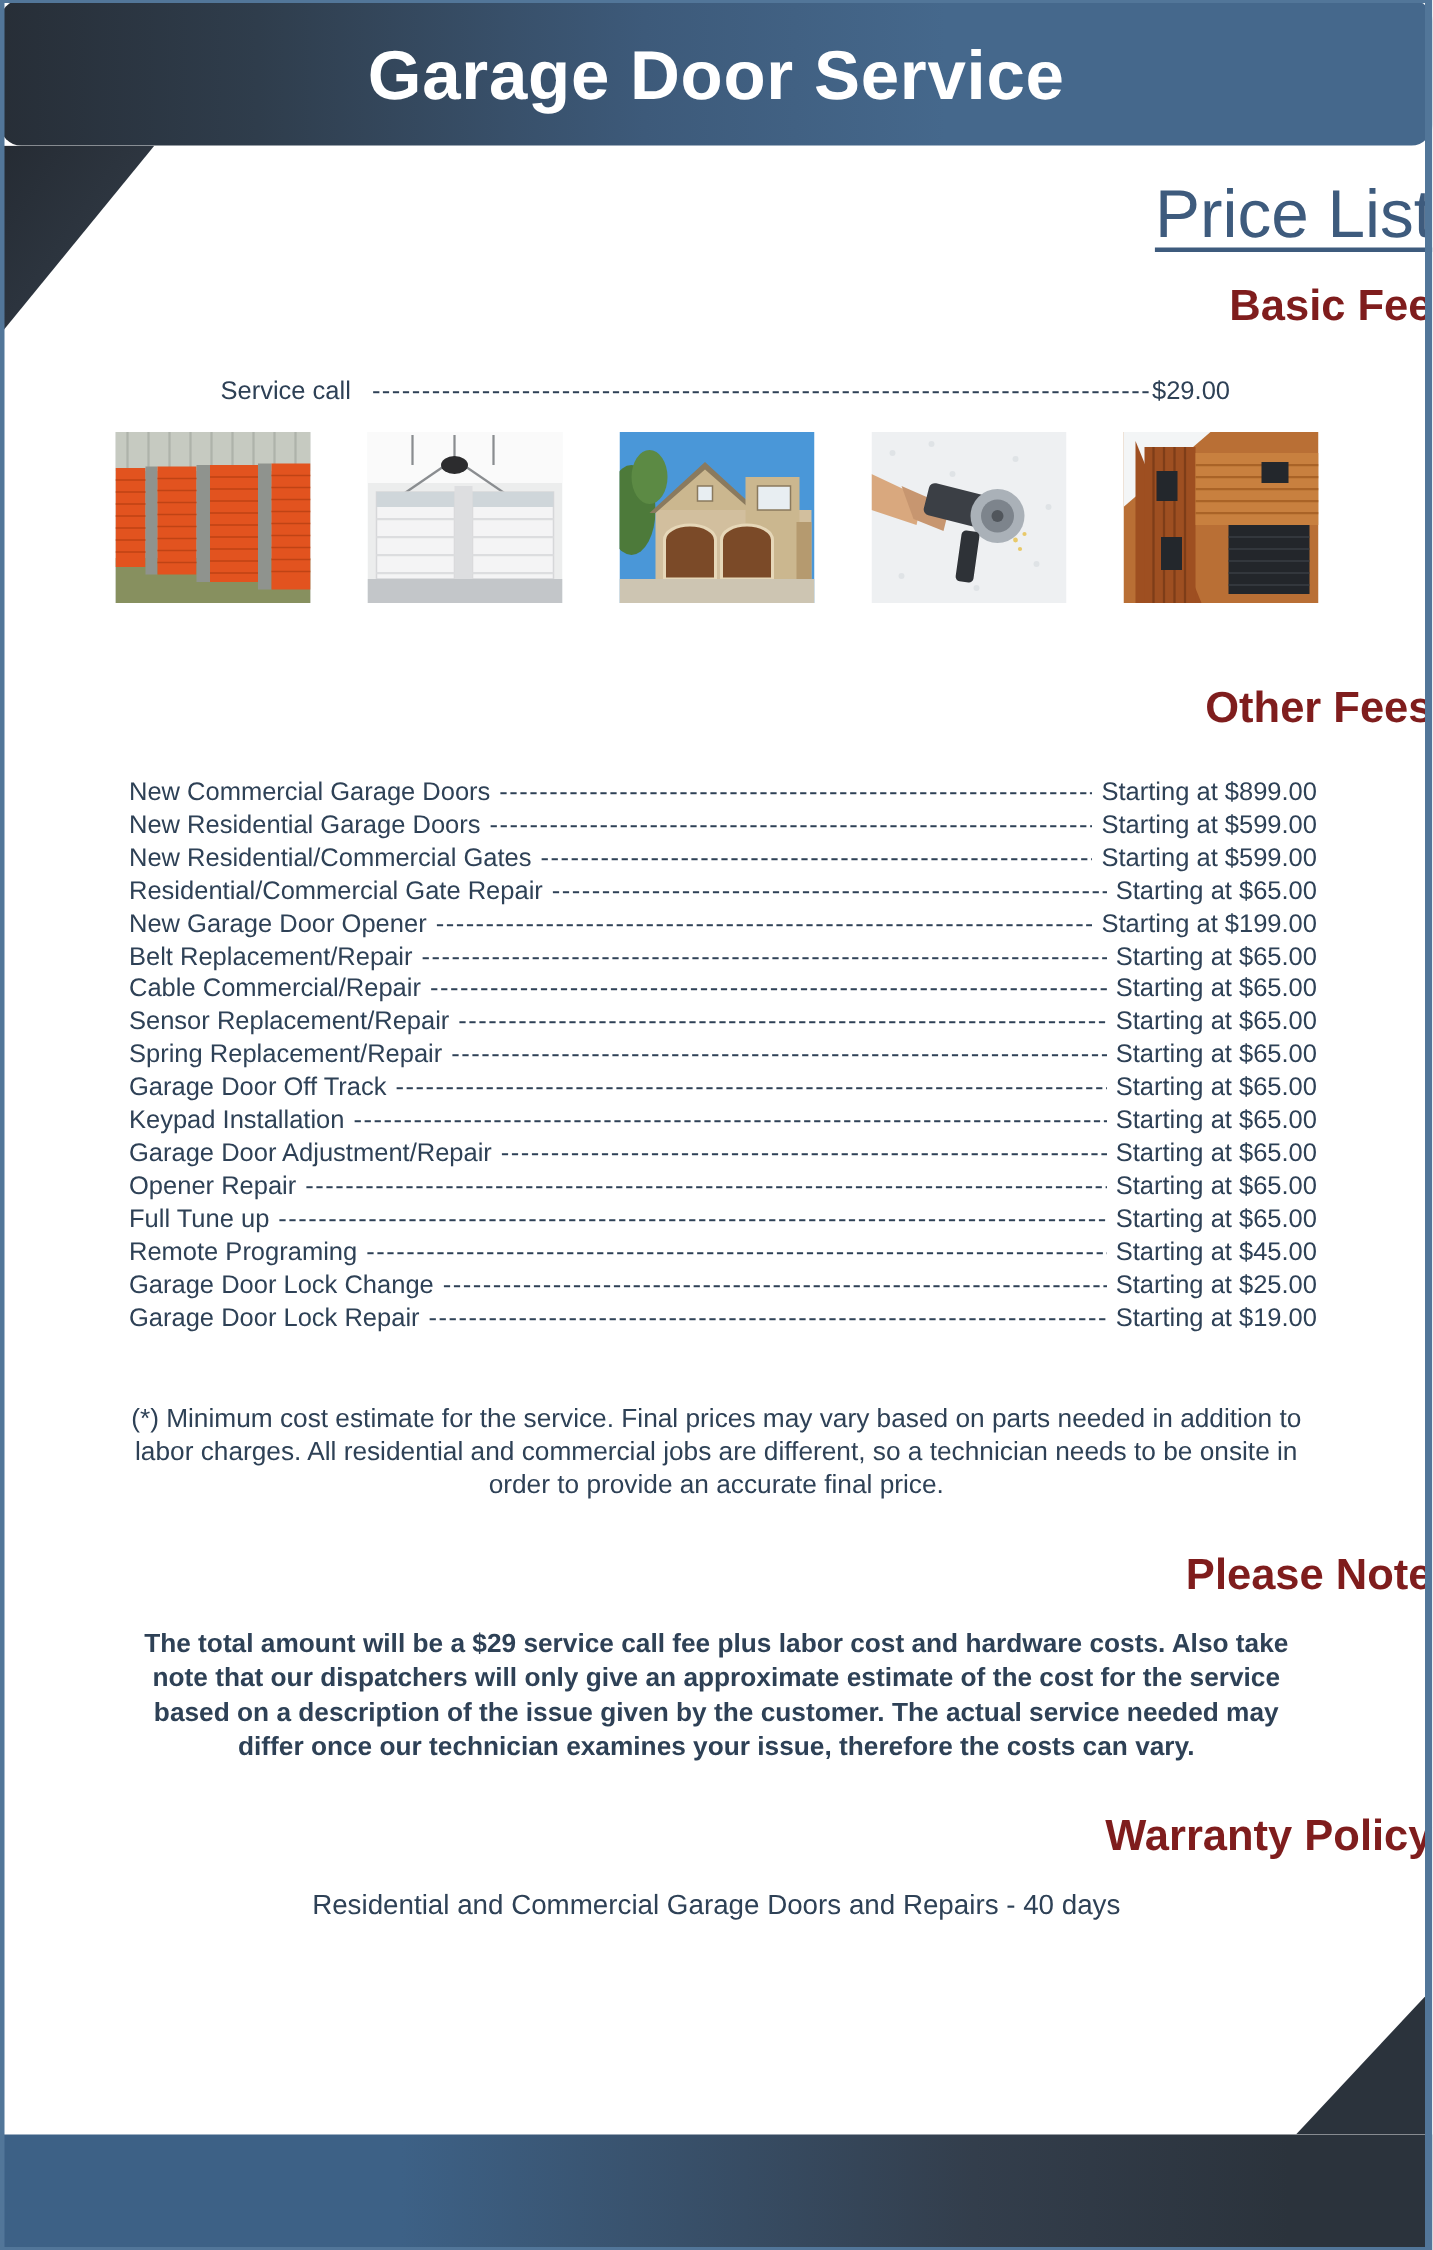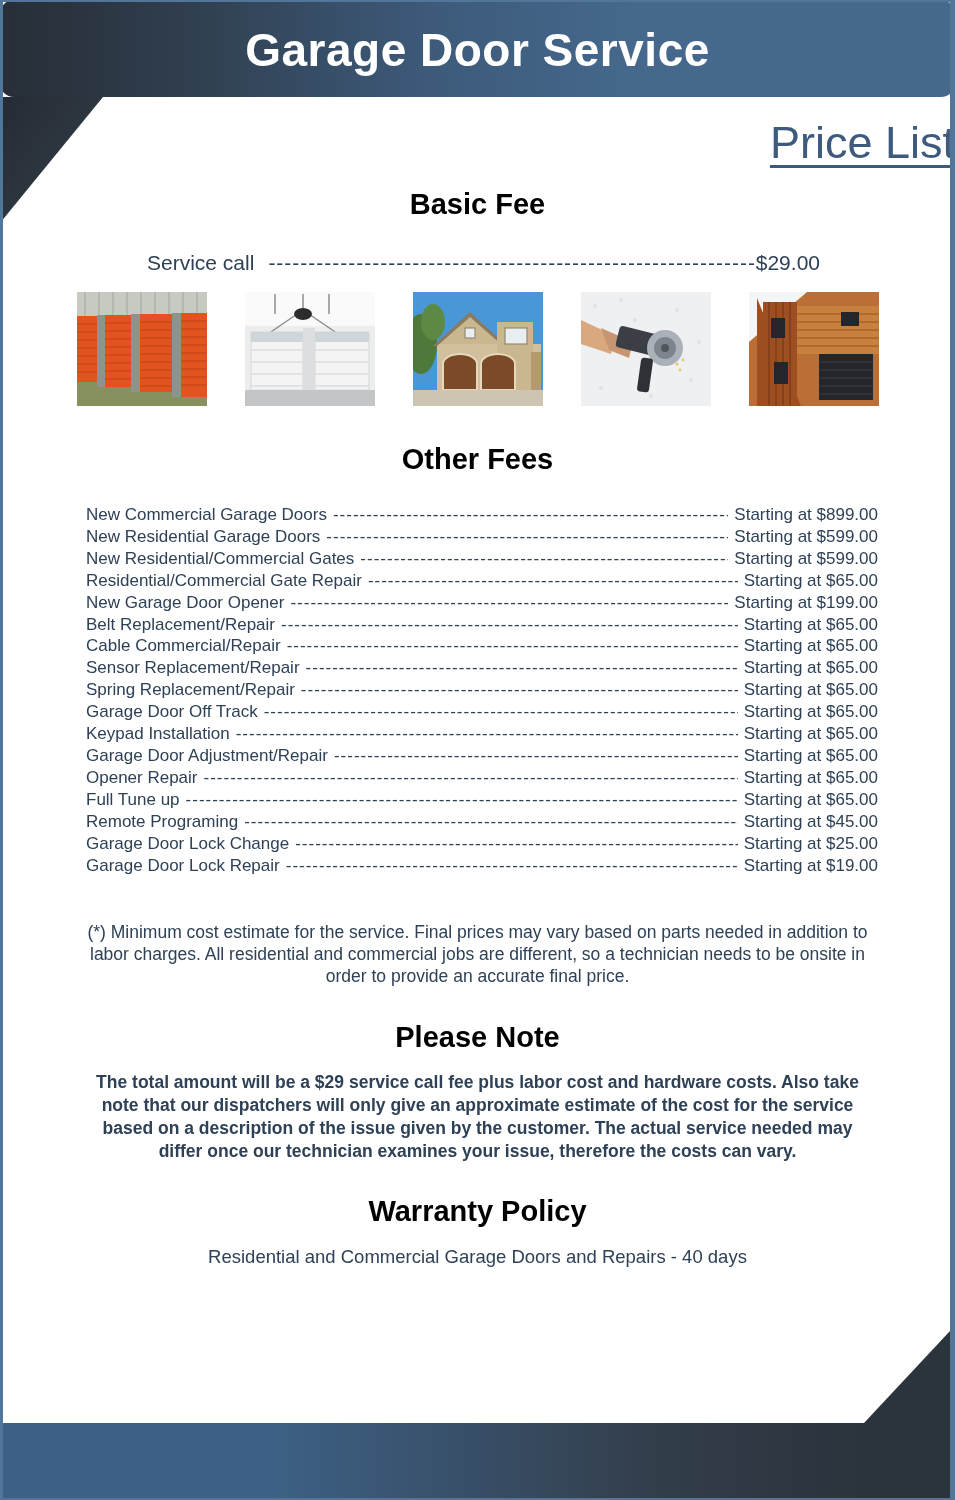--- a/index.html
+++ b/index.html
@@ -40,42 +40,42 @@
     background:linear-gradient(90deg,#3d6186 0%, #3d6186 28%, #333e4c 68%, #2b333c 90%, #2b333c 100%);
   }
   
   .content { position:relative; z-index:5; padding-top:97px; }
   .price-list-title {
     margin-top:20px; text-align:right;
     font-size:45px; color:#3e5b7d;
     text-decoration:underline; text-decoration-thickness:2.5px; text-underline-offset:7px;
   }
   .green-heading {
-    text-align:center; font-weight:bold; font-size:29px; color:#000000;
+    text-align:right; font-weight:bold; font-size:29px; color:#7f1d1d;
   }
   .basic-fee-heading { margin-top:19px; }
   .service-row {
     display:flex; align-items:baseline;
     margin:30px 135px 0 147px;
-    font-size:21px; color:#2e4156;
+    font-size:17px; color:#2e4156;
   }
   .service-label { flex-shrink:0; margin-right:14px; white-space:nowrap; }
   .leader-dashes {
     flex:1 1 auto; min-width:0; overflow:hidden; white-space:nowrap;
     letter-spacing:1px;
   }
   .service-price { flex-shrink:0; white-space:nowrap; }
   
   .gallery {
     margin-top:17px; display:flex; justify-content:center; gap:38px;
   }
   .photo { width:130px; height:114px; display:block; }
   .photo svg { display:block; width:130px; height:114px; }
   
-  .other-fees-heading { margin-top:37px; }
+  .other-fees-heading { margin-top:54px; }
   .fee-list { margin:28px 77px 0 86px; }
   .fee-row {
     display:flex; align-items:baseline;
     font-size:17px; line-height:21.9px; color:#2e4156;
   }
   .fee-label { flex-shrink:0; white-space:nowrap; margin-right:6px; }
   .fee-dashes {
     flex:1 1 auto; min-width:0; overflow:hidden; white-space:nowrap;
     letter-spacing:1px; margin-right:6px;
   }

